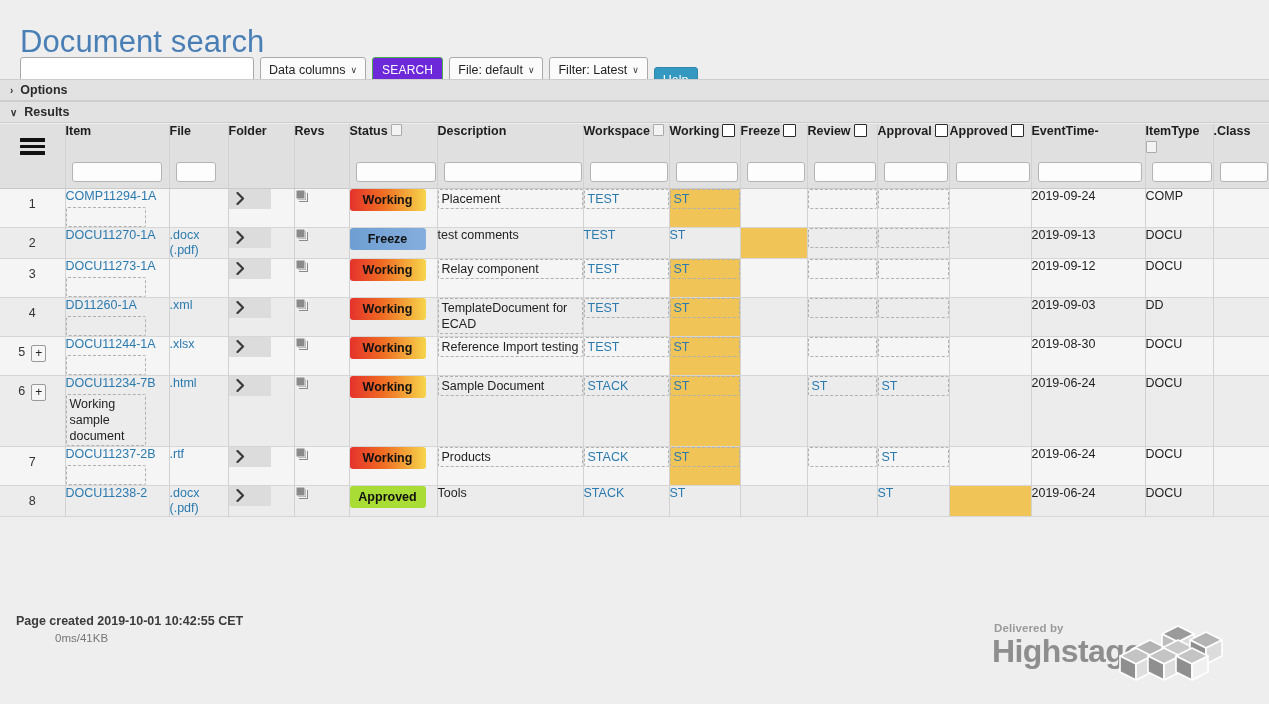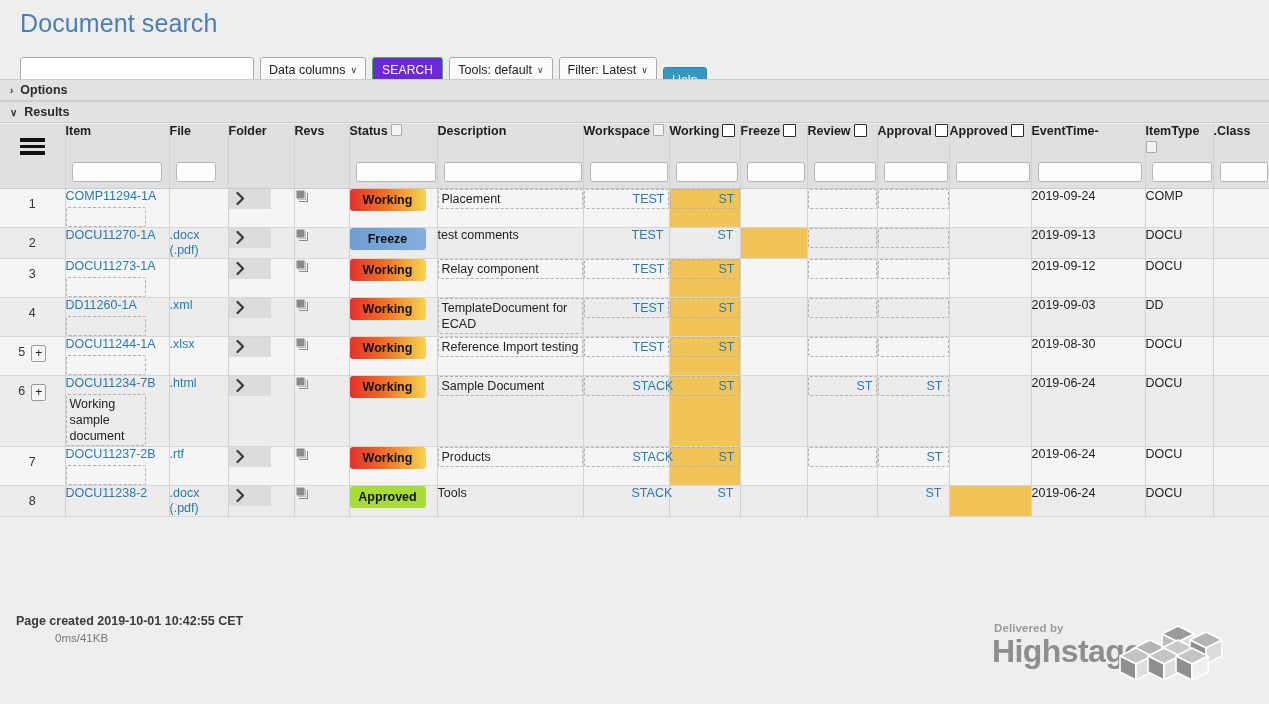--- a/index.html
+++ b/index.html
@@ -7,22 +7,22 @@
     margin: 0; padding: 0;
     width: 1269px; height: 704px;
     background: #eeeeee;
     font-family: "Liberation Sans", sans-serif;
     overflow: hidden;
   }
   #page { position: relative; width: 1269px; height: 704px; background: #eeeeee; }
 
   
   .page-title {
-    position: absolute; left: 20px; top: 9px;
-    font-size: 25px; color: #4a7fb5; font-weight: 400;
+    position: absolute; left: 20px; top: 24px;
+    font-size: 31px; color: #4a7fb5; font-weight: 400;
     letter-spacing: .1px;
   }
   .toolbar {
     position: absolute; left: 20px; top: 47px;
     display: flex; align-items: center; gap: 6px;
   }
   .search-input {
     width: 234px; height: 26px;
     border: 1px solid #a9a9a9; background: #fff;
     border-radius: 3px; padding: 0 6px;
@@ -104,21 +104,21 @@
   }
   a.itemlink { color: #2a7ab0; text-decoration: none; cursor: pointer; }
   .filecell { color: #2a7ab0; line-height: 15px; }
   .editbox {
     border: 1px dashed #b0b0b0; border-radius: 2px;
     min-height: 17px; padding: 1px 3px; line-height: 16px;
     background: transparent;
   }
   .editbox.blank { min-height: 20px; }
   .idbox { margin-top: 4px; }
-  .lnk { color: #2a7ab0; padding-left: 48px; }
+  .lnk { color: #2a7ab0; }
   .folderbtn {
     width: 42px; height: 20px; background: #dcdcdc; border: 0;
     display: inline-flex; align-items: center; justify-content: flex-start;
     padding-left: 7px; cursor: pointer;
   }
   .folderbtn svg { display: block; }
   .revsicon { cursor: pointer; display: inline-block; }
 
   .badge {
     display: inline-block; min-width: 76px; text-align: center;
@@ -162,21 +162,21 @@
   <div class="page-title">Document search</div>
 
   <div class="toolbar">
     <input class="search-input" type="text" value="" placeholder="" style="">
     <button class="btn">
       <span>Data columns</span>
       <span class="chev">∨</span>
     </button>
     <button class="btn btn-search">SEARCH</button>
     <button class="btn">
-      <span>Tools: default</span>
+      <span>File: default</span>
       <span class="chev">∨</span>
     </button>
     <button class="btn">
       <span>Filter: Latest</span>
       <span class="chev">∨</span>
     </button>
     <button class="btn btn-help">Help</button>
   </div>
 
   <div class="sect-bar" id="bar-options">

